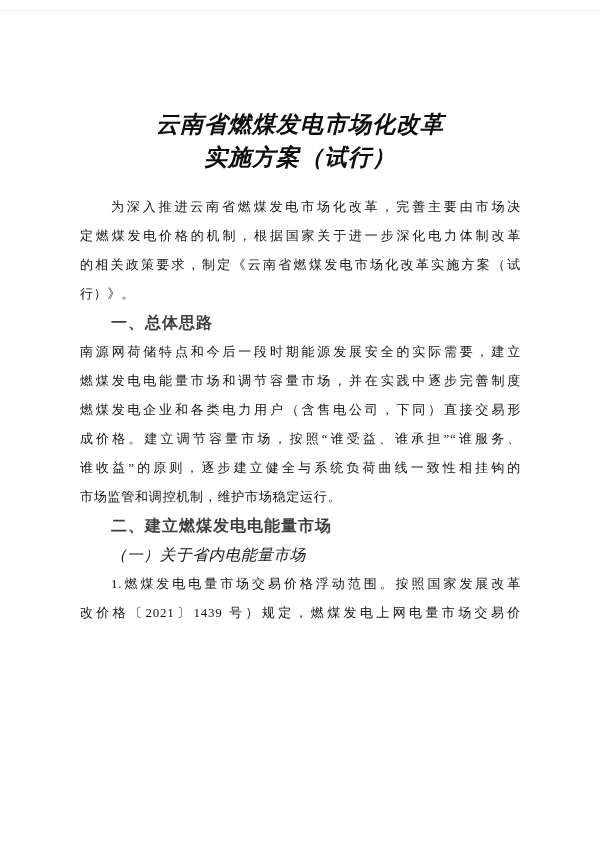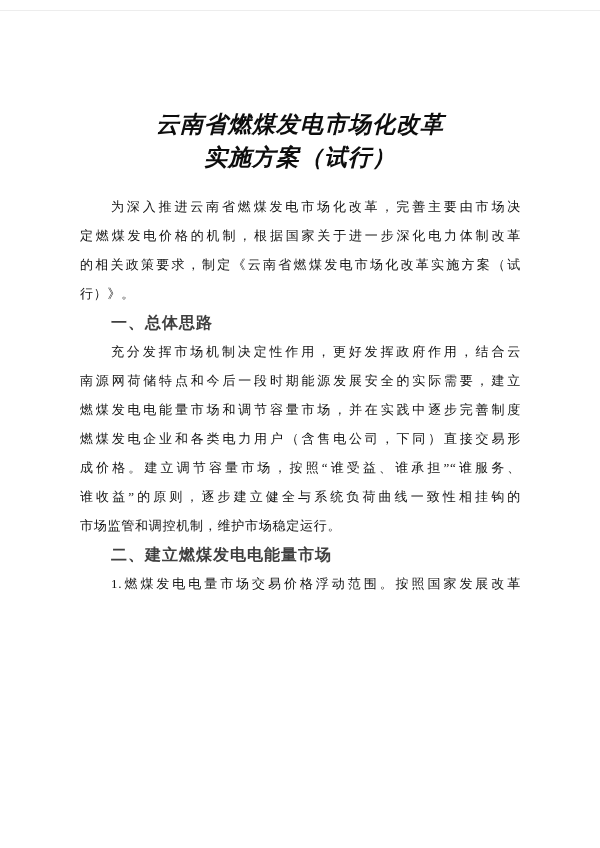--- a/index.html
+++ b/index.html
@@ -75,23 +75,24 @@
     <div>云南省燃煤发电市场化改革</div>
     <div>实施方案（试行）</div>
   </div>
 
   <div class="doc-body">
       <div class="line body indent justify">为深入推进云南省燃煤发电市场化改革，完善主要由市场决</div>
       <div class="line body justify">定燃煤发电价格的机制，根据国家关于进一步深化电力体制改革</div>
       <div class="line body justify">的相关政策要求，制定《云南省燃煤发电市场化改革实施方案（试</div>
       <div class="line body">行）》。</div>
       <div class="line heading indent">一、总体思路</div>
-      <div class="line body indent justify">充分发挥市场机制决定性作用，更好发挥政府作用，结合云</div>
       <div class="line body justify">南源网荷储特点和今后一段时期能源发展安全的实际需要，建立</div>
       <div class="line body justify">燃煤发电电能量市场和调节容量市场，并在实践中逐步完善制度</div>
       <div class="line body justify">燃煤发电企业和各类电力用户（含售电公司，下同）直接交易形</div>
       <div class="line body justify">成价格。建立调节容量市场，按照“谁受益、谁承担”“谁服务、</div>
       <div class="line body justify">谁收益”的原则，逐步建立健全与系统负荷曲线一致性相挂钩的</div>
       <div class="line body">市场监管和调控机制，维护市场稳定运行。</div>
       <div class="line heading indent">二、建立燃煤发电电能量市场</div>
+      <div class="line subheading indent">（一）关于省内电能量市场</div>
       <div class="line body indent justify">1.燃煤发电电量市场交易价格浮动范围。按照国家发展改革</div>
+      <div class="line body justify">改价格〔2021〕1439 号）规定，燃煤发电上网电量市场交易价</div>
     </div>
 </div>
 
 </body></html>

